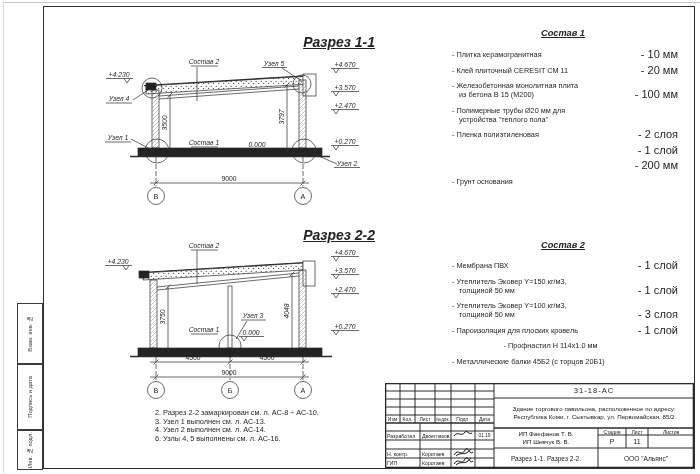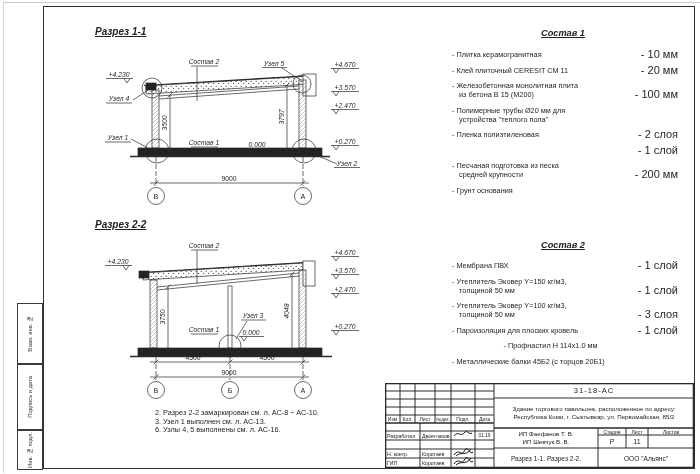--- a/index.html
+++ b/index.html
@@ -3,21 +3,21 @@
 <meta charset="utf-8">
 <style>
   html,body{margin:0;padding:0;background:#fff;}
   .sheet{position:relative;width:700px;height:474px;background:#fff;overflow:hidden;
          font-family:"Liberation Sans",sans-serif;color:#1f1f1f;}
   .abs{position:absolute;}
   .frame{left:43px;top:6px;width:650px;height:461px;border:1.6px solid #2e2e2e;}
   .pageedge{left:3px;top:2px;width:696px;height:470px;border-top:1px solid #c9c9c9;border-left:1px solid #d9d9d9;}
   .vbox{width:24px;border:1px solid #3a3a3a;display:flex;align-items:center;justify-content:center;}
   .vbox span{writing-mode:vertical-rl;transform:rotate(180deg);font-size:5.8px;color:#333;white-space:nowrap;}
-  .sec-title{width:280px;text-align:left;font-size:10px;font-weight:600;font-style:italic;text-decoration:underline;color:#222;}
+  .sec-title{width:280px;text-align:right;font-size:14px;font-weight:600;font-style:italic;text-decoration:underline;color:#222;margin-top:8px;}
   .list-title{width:222px;text-align:center;font-size:9.2px;font-weight:600;font-style:italic;text-decoration:underline;color:#222;}
   .itemlist{width:226px;}
   .item{display:flex;align-items:flex-end;margin-bottom:6.5px;}
   .iname{width:140px;font-size:7.3px;line-height:9px;white-space:pre-line;padding-left:7px;text-indent:-7px;}
   .ival{flex:1;font-size:11px;line-height:9px;white-space:nowrap;text-align:right;}
   .notes div{font-size:7.3px;line-height:8.6px;white-space:nowrap;}
   svg text{font-family:"Liberation Sans",sans-serif;fill:#1f1f1f;}
   .tb-txt{position:absolute;display:flex;align-items:center;justify-content:center;text-align:center;color:#222;}
   .tb-left{justify-content:flex-start;text-align:left;}
   .preline{white-space:pre-line;}
@@ -242,22 +242,20 @@
         <div class="ival"></div>
       </div>
     <div class="item">
         <div class="iname">- Пленка полиэтиленовая</div>
         <div class="ival">-  2 слоя</div>
       </div>
     <div class="item">
         <div class="ival">- 1 слой</div>
       </div>
     <div class="item">
-        <div class="iname">- Песчаная подготовка из песка
-средней крупности</div>
         <div class="ival">- 200 мм</div>
       </div>
     <div class="item">
         <div class="iname">- Грунт основания</div>
         <div class="ival"></div>
       </div>
   </div>
 
   <div class="abs list-title" style="left:452px;top:240px;">Состав 2</div>
   <div class="abs itemlist" style="left:452px;top:261px;">
@@ -285,20 +283,21 @@
       </div>
     <div class="item">
         <div class="iname" style="width:200px;">- Металлические балки 45Б2 (с торцов 20Б1)</div>
         <div class="ival"></div>
       </div>
   </div>
 
   <div class="abs notes" style="left:155px;top:409px;width:235px;">
     <div>2. Разрез 2-2 замаркирован см. л. АС-8 ÷ АС-10.</div>
     <div>3. Узел 1 выполнен см. л. АС-13.</div>
+    <div>4. Узел 2 выполнен см. л. АС-14.</div>
     <div>6. Узлы 4, 5 выполнены см. л. АС-16.</div>
   </div>
 
   <div class="abs" style="left:385px;top:383px;width:282px;height:85px;">
     <svg width="309" height="85" viewBox="0 0 309 85" style="position:absolute;left:0;top:0;">
       <g stroke="#2a2a2a" stroke-width="1" fill="none">
         <rect x="0.5" y="0.5" width="308" height="84" stroke-width="1.6"></rect>
 
         <line x1="15" y1="0" x2="15" y2="40"></line>
           <line x1="30" y1="0" x2="30" y2="40"></line>

